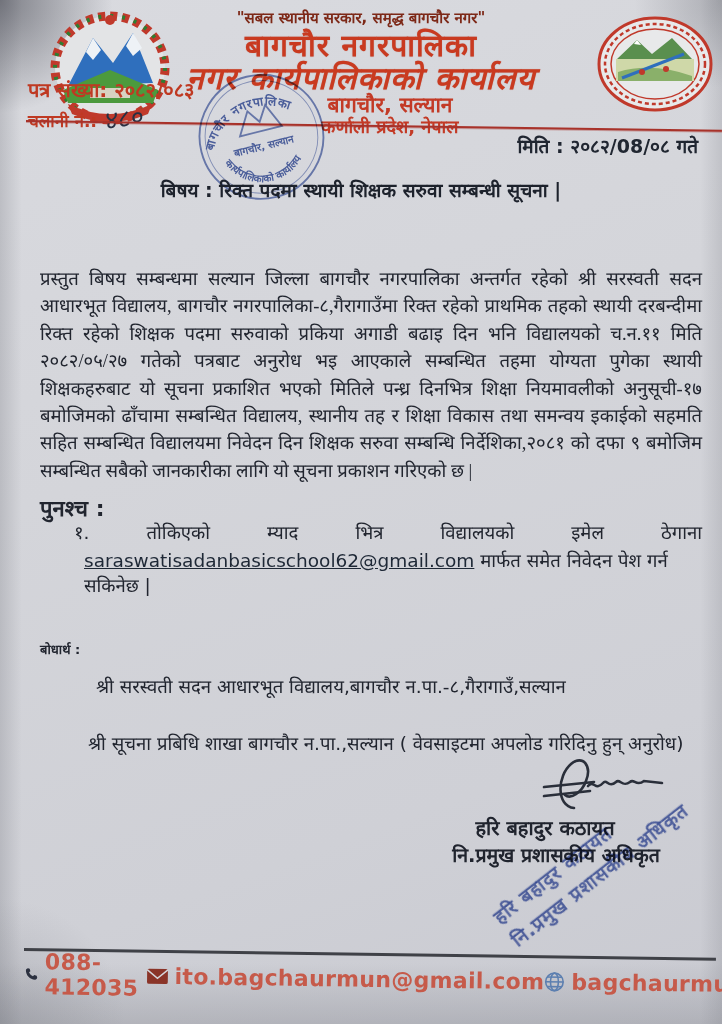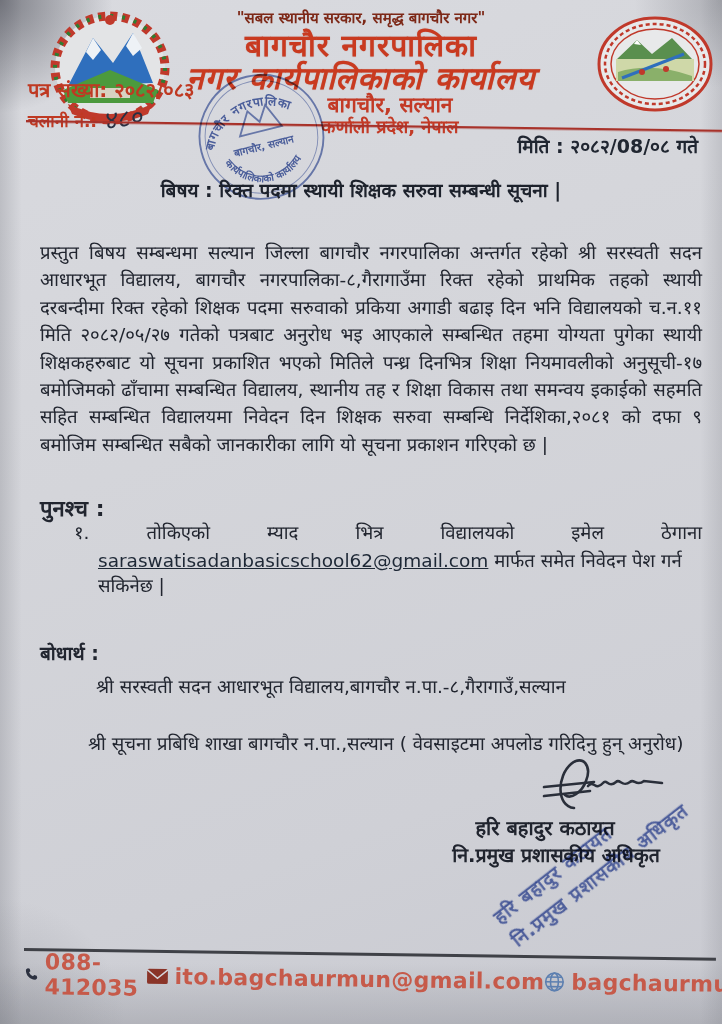--- a/index.html
+++ b/index.html
@@ -23,27 +23,27 @@
   .town{top:90px;left:390px;transform:translateX(-50%);font-size:21px;font-weight:bold;color:#c33a26;white-space:nowrap;}
   .prov{top:114px;left:390px;transform:translateX(-50%);font-size:18px;font-weight:bold;color:#c33a26;white-space:nowrap;}
   .meta1{top:76px;left:28px;font-size:20px;font-weight:bold;color:#bf3922;white-space:nowrap;}
   .meta2{top:100px;left:28px;font-size:17px;font-weight:bold;color:#bf3922;white-space:nowrap;}
   .chalani-val{display:inline-block;font-size:25px;font-weight:400;color:#273043;transform:rotate(-7deg) skewX(-8deg);margin-left:8px;font-family:"DejaVu Serif","Liberation Serif",serif;}
   .red-rule{top:120px;left:26px;width:696px;height:2px;background:#a8322a;transform:rotate(0.8deg);transform-origin:left center;box-shadow:0 1px 0 rgba(168,50,42,.35);}
   .date-line{top:133px;right:24px;font-size:19px;font-weight:bold;color:#202631;white-space:nowrap;}
   
   .subject{top:177px;left:50%;transform:translateX(-50%);font-size:19px;font-weight:600;color:#1d222c;white-space:nowrap;}
   .salutation{top:219px;left:40px;font-size:19px;color:#21252f;}
-  .body-par{top:239px;left:40px;width:662px;font-size:18.5px;line-height:27.4px;text-align:justify;color:#21252f;}
+  .body-par{top:266px;left:40px;width:662px;font-size:18.5px;line-height:27.4px;text-align:justify;color:#21252f;font-family:Liberation Serif, serif;}
   .ps-head{top:492px;left:40px;font-size:22px;font-weight:600;color:#21252f;}
   .ps-l1{top:519px;left:74px;width:628px;font-size:18.5px;color:#21252f;text-align:justify;text-align-last:justify;}
-  .ps-l2{top:547px;left:98px;width:606px;font-size:18.5px;color:#21252f;}
+  .ps-l2{top:547px;left:84px;width:606px;font-size:18.5px;color:#21252f;}
   .ps-email{text-decoration:underline;color:#1e2836;font-weight:500;}
   .ps-i2{top:574px;left:74px;width:630px;font-size:18.5px;line-height:27.4px;color:#21252f;text-align:justify;padding-left:26px;text-indent:-26px;}
-  .cc-head{top:640px;left:40px;font-size:19px;font-weight:600;color:#21252f;}
+  .cc-head{top:640px;left:40px;font-size:13px;font-weight:600;color:#21252f;}
   .cc-item{left:104px;font-size:18.5px;color:#21252f;white-space:nowrap;}
   .cc-0{top:668px;} .cc-1{top:673px;left:96px;} .cc-2{top:730px;left:88px;}
   
   .sig-svg{left:540px;top:756px;width:150px;height:64px;}
   .sig-name{top:814px;left:420px;width:250px;text-align:center;font-size:20px;font-weight:bold;color:#20242e;white-space:nowrap;}
   .sig-title{top:841px;left:400px;width:312px;text-align:center;font-size:19.5px;font-weight:600;color:#20242e;white-space:nowrap;}
   .diag-stamp{
     left:505px;top:902px;transform:rotate(-38deg);transform-origin:left center;
     color:rgba(52,78,168,.78);font-size:19px;font-weight:600;line-height:29px;
     letter-spacing:1px;white-space:nowrap;mix-blend-mode:multiply;filter:blur(.3px);

